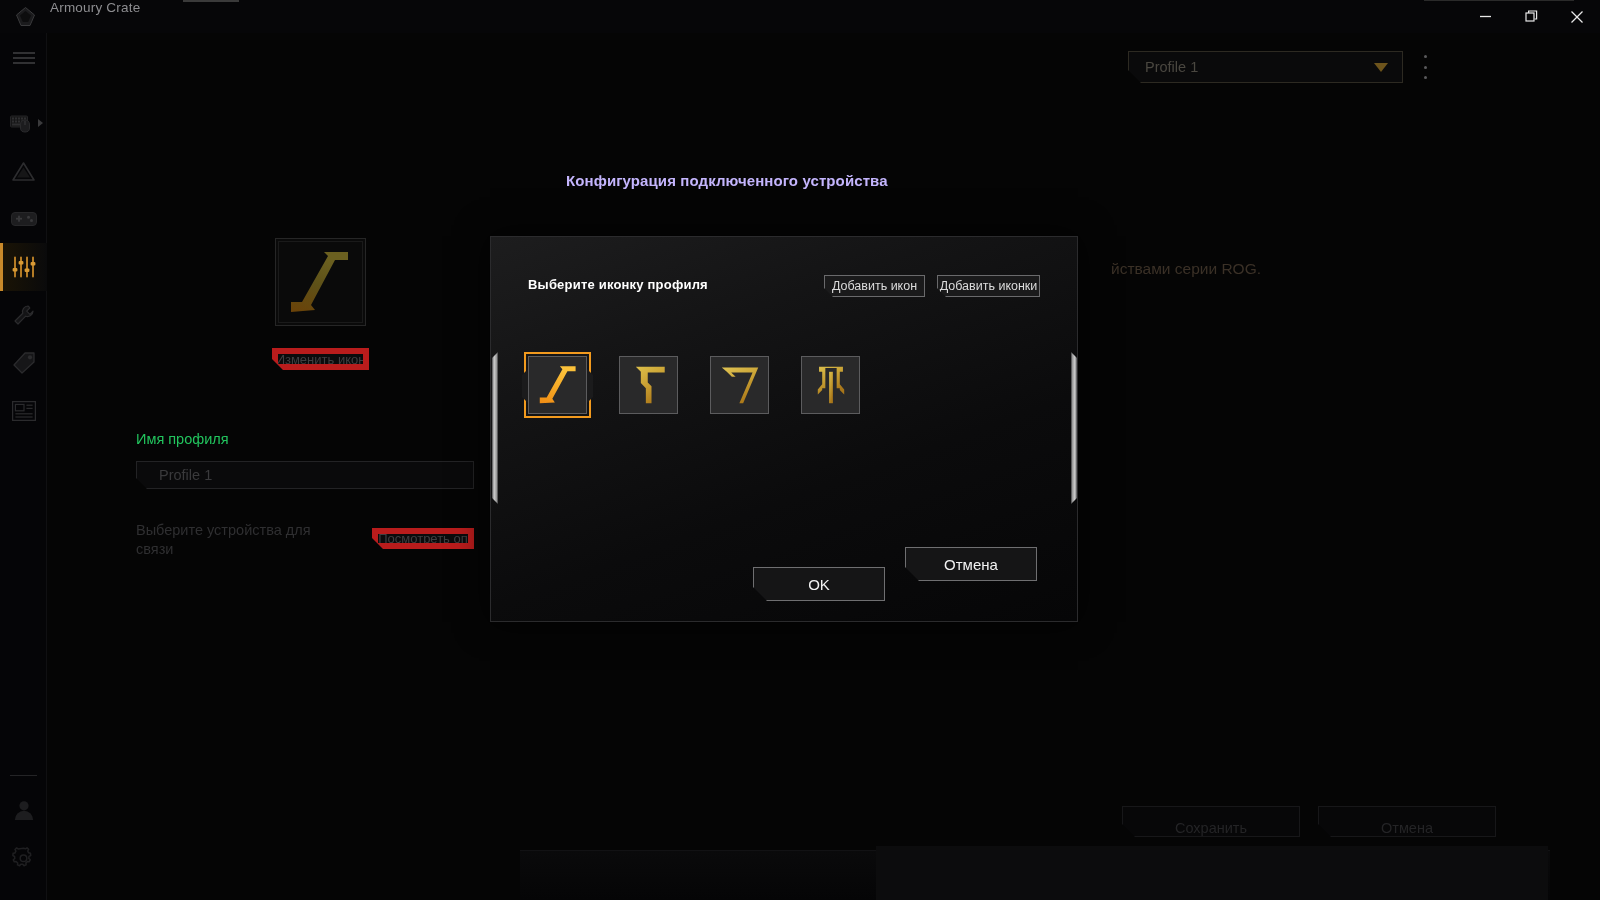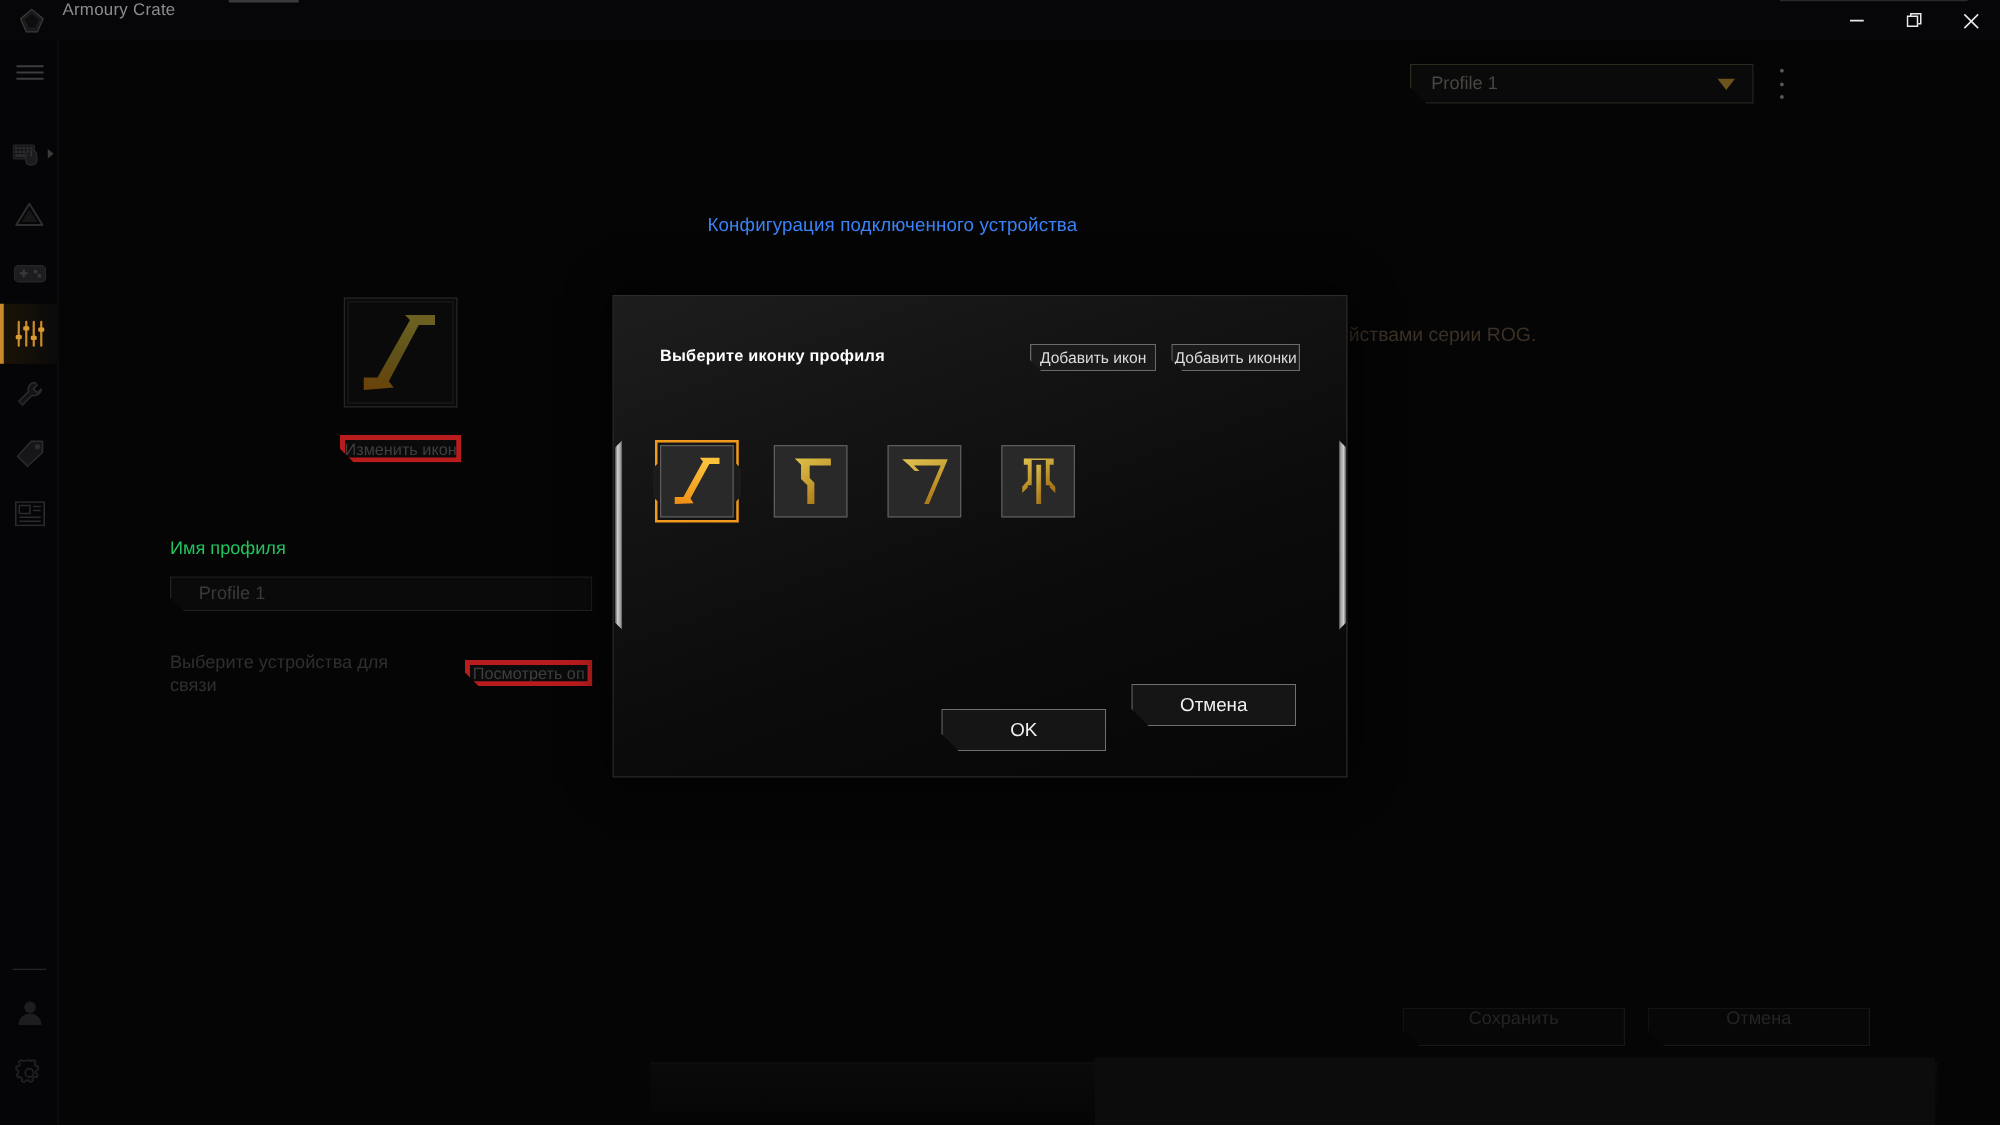--- a/index.html
+++ b/index.html
@@ -97,42 +97,43 @@
   .kebab {
     position: absolute; top: 55px; left: 1418px;
     width: 14px; height: 24px;
     display:flex; flex-direction: column; align-items:center; justify-content: space-between;
   }
   .kebab i { display:block; width:3px; height:3px; border-radius:50%; background:#5a5a5c; }
 
   
   .bg-section-title {
     position: absolute; top: 172px; left: 566px;
-    font-size: 15px; font-weight: normal; color: #3b82f6;
+    font-size: 15px; font-weight: bold; color: #c4b5fd;
     letter-spacing: .1px;
   }
   .bg-rog-text {
     position: absolute; top: 260px; left: 1079px;
     font-size: 15.5px; color: #3b3127;
     white-space: nowrap;
+    padding-left: 32px;
   }
 
   
   .icon-preview {
     position: absolute; top: 238px; left: 275px;
     width: 91px; height: 88px;
     background: #0a0a0a;
     border: 1px solid #262626;
     display:flex; align-items:center; justify-content:center;
   }
   .icon-preview-inner { border: 1px solid #1a1a1a; width: 85px; height: 82px;
     display:flex; align-items:center; justify-content:center; }
   .btn-notched {
     background: #0b0b0c;
-    border: 4px solid #b91c1c;
+    border: 6px solid #b91c1c;
     clip-path: polygon(0 0, 100% 0, 100% 100%, 11px 100%, 0 calc(100% - 11px));
     display:flex; align-items:center; justify-content:center;
     color: #3f3f41;
     font-size: 13px;
     overflow:hidden; white-space: nowrap;
   }
   .change-icon-btn {
     position: absolute; top: 348px; left: 272px;
     width: 97px; height: 22px;
   }
@@ -160,21 +161,21 @@
     width: 102px; height: 21px;
   }
 
   
   .bottom-btn {
     position: absolute; top: 806px;
     width: 178px; height: 31px;
     background: #070708;
     border: 1px solid #171719;
     clip-path: polygon(0 0, 100% 0, 100% 100%, 13px 100%, 0 calc(100% - 13px));
-    display:flex; align-items:flex-start; justify-content:center;
+    display:flex; align-items:flex-end; justify-content:center;
     color: #242426; font-size: 14.5px;
   }
   .bottom-save { left: 1122px; }
   .bottom-cancel { left: 1318px; }
 
   .bg-strip {
     position: absolute; left: 520px; top: 850px;
     width: 1030px; height: 50px;
     background: linear-gradient(180deg,#0a0a0b 0%, #050506 100%);
     border-top: 1px solid #121214;

